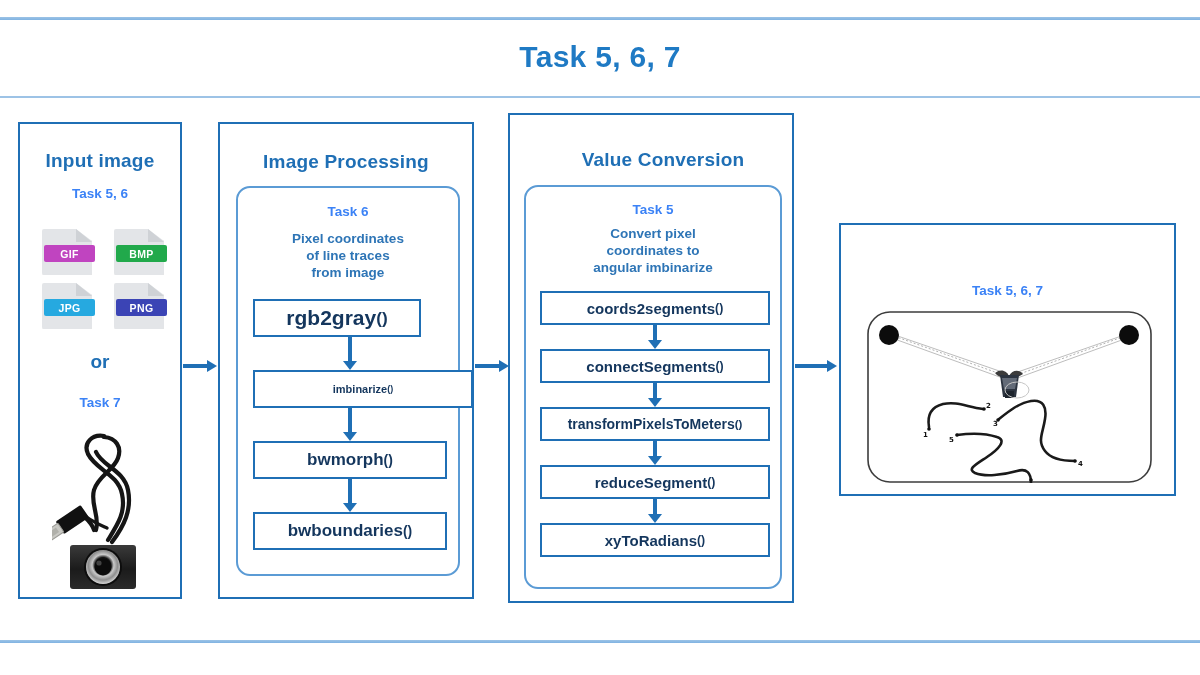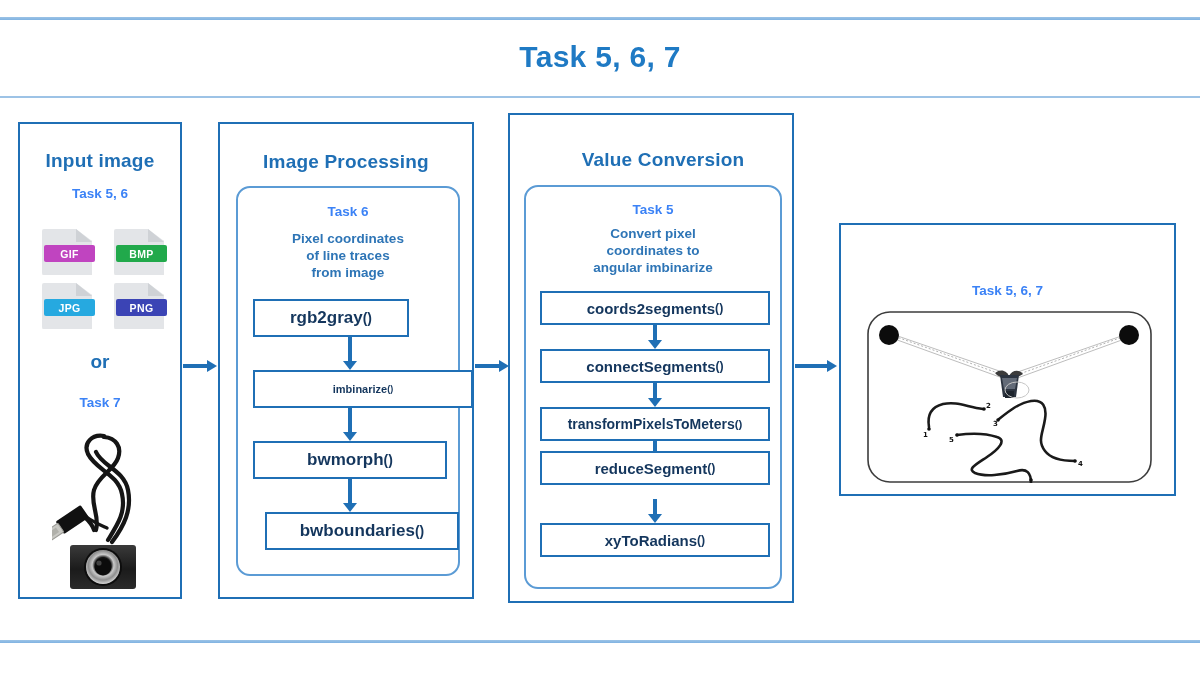--- a/index.html
+++ b/index.html
@@ -207,39 +207,39 @@
     <div class="col-head" style="position:absolute;left:0;top:27px;width:100%;">Image Processing</div>
 
     <div class="inner-round" style="left:16px;top:62px;width:224px;height:390px;">
       <div class="task-tag" style="position:absolute;left:0;top:16px;width:100%;">Task 6</div>
       <div class="sub-text" style="position:absolute;left:0;top:42px;width:100%;">
         <div>Pixel coordinates</div>
         <div>of line traces</div>
         <div>from image</div>
       </div>
 
-      <div class="fn-box" style="left:15px;top:111px;width:156px;height:38px;font-size:17px;">rgb2gray<span class="paren">()</span></div>
+      <div class="fn-box" style="left:15px;top:111px;width:168px;height:38px;font-size:21px;">rgb2gray<span class="paren">()</span></div>
       <div class="v-arrow" style="left:105px;top:149px;height:33px;">
         <div class="shaft" style="height:24px;"></div>
           <div class="head" style="top:24px;"></div>
       </div>
 
       <div class="fn-box" style="left:15px;top:182px;width:220px;height:38px;font-size:11px;text-align:center;">imbinarize<span class="paren">()</span></div>
       <div class="v-arrow" style="left:105px;top:220px;height:33px;">
         <div class="shaft" style="height:24px;"></div>
           <div class="head" style="top:24px;"></div>
       </div>
 
       <div class="fn-box" style="left:15px;top:253px;width:194px;height:38px;font-size:17px;">bwmorph<span class="paren">()</span></div>
       <div class="v-arrow" style="left:105px;top:291px;height:33px;">
         <div class="shaft" style="height:24px;"></div>
           <div class="head" style="top:24px;"></div>
       </div>
 
-      <div class="fn-box" style="left:15px;top:324px;width:194px;height:38px;font-size:17px;margin-left:12px;">bwboundaries<span class="paren">()</span></div>
+      <div class="fn-box" style="left:15px;top:324px;width:194px;height:38px;font-size:17px;">bwboundaries<span class="paren">()</span></div>
     </div>
   </div>
 
   <div class="h-arrow" style="left:475px;top:360px;width:34px;">
     <div class="shaft" style="width:26px;"></div>
     <div class="head" style="left:24px;"></div>
   </div>
 
   <div class="outer-box" style="left:508px;top:113px;width:286px;height:490px;">
     <div class="col-head" style="position:absolute;left:12px;top:34px;width:100%;">Value Conversion</div>
@@ -263,21 +263,21 @@
         <div class="shaft" style="height:15px;"></div>
           <div class="head" style="top:15px;"></div>
       </div>
 
       <div class="fn-box" style="left:14px;top:220px;width:230px;height:34px;font-size:14px;">transformPixelsToMeters<span class="paren">()</span></div>
       <div class="v-arrow" style="left:122px;top:254px;height:24px;">
         <div class="shaft" style="height:15px;"></div>
           <div class="head" style="top:15px;"></div>
       </div>
 
-      <div class="fn-box" style="left:14px;top:264px;width:230px;height:34px;font-size:15px;">reduceSegment<span class="paren">()</span></div>
+      <div class="fn-box" style="left:14px;top:278px;width:230px;height:34px;font-size:15px;">reduceSegment<span class="paren">()</span></div>
       <div class="v-arrow" style="left:122px;top:312px;height:24px;">
         <div class="shaft" style="height:15px;"></div>
           <div class="head" style="top:15px;"></div>
       </div>
 
       <div class="fn-box" style="left:14px;top:336px;width:230px;height:34px;font-size:15px;">xyToRadians<span class="paren">()</span></div>
     </div>
   </div>
 
   <div class="h-arrow" style="left:795px;top:360px;width:44px;">

